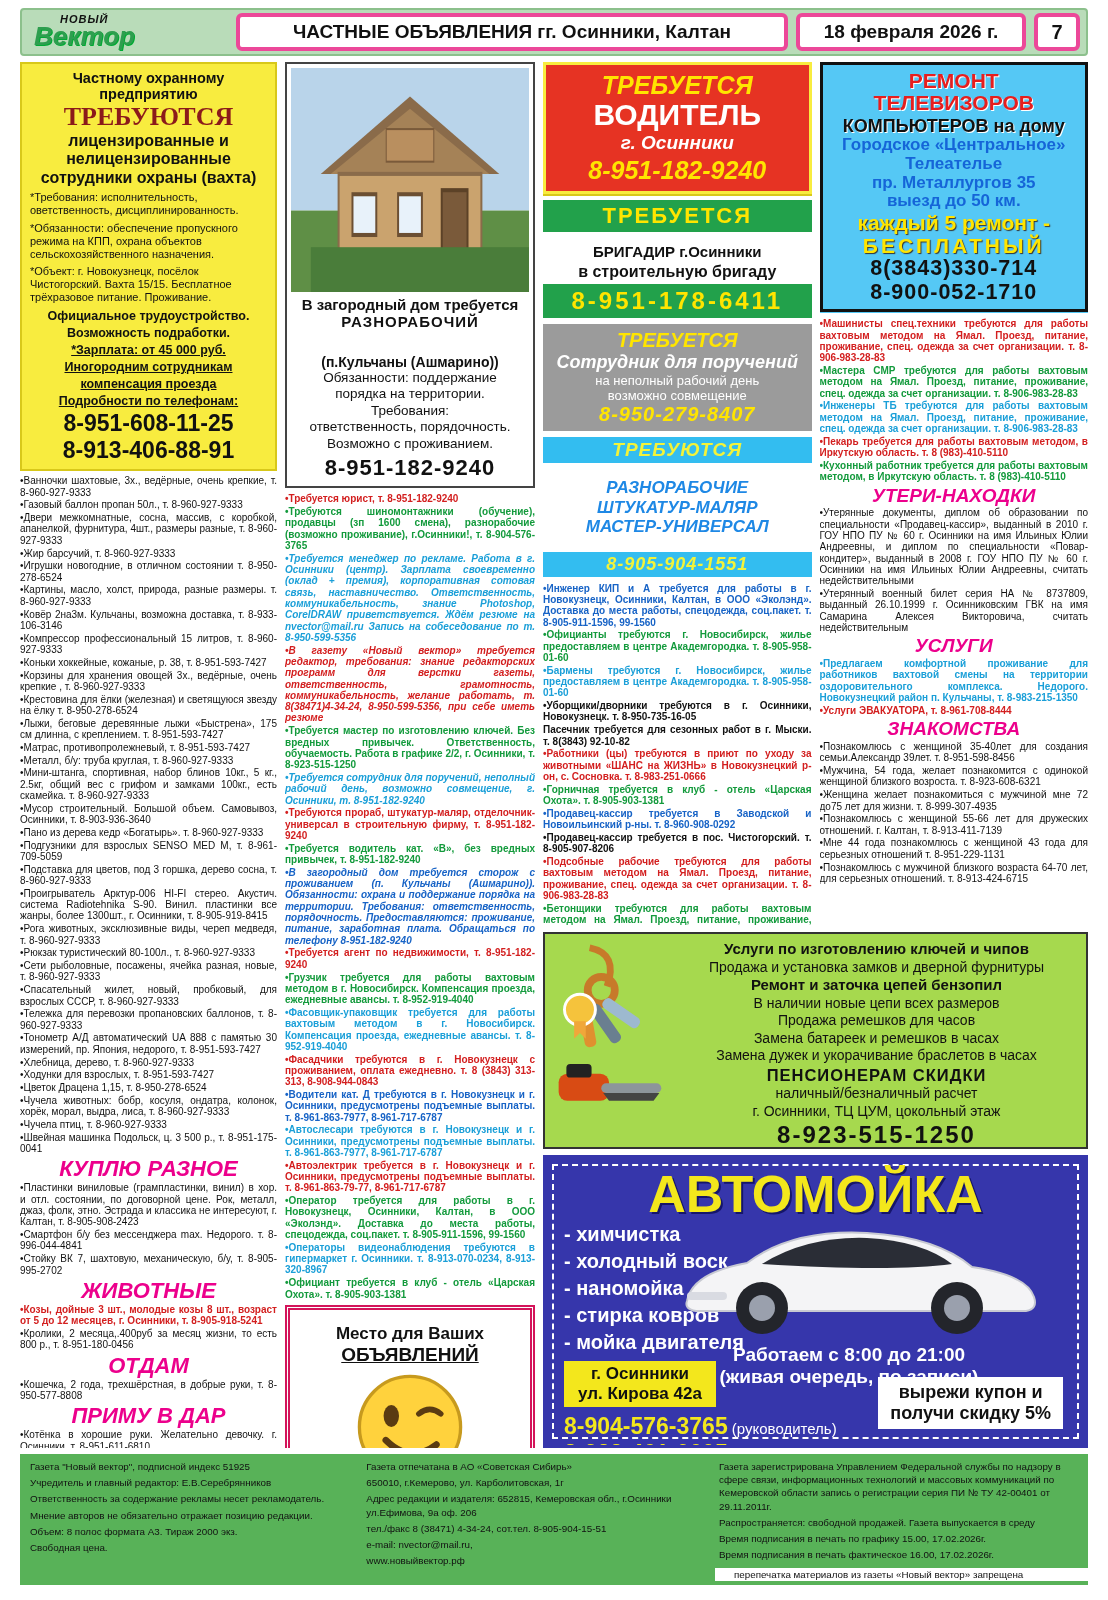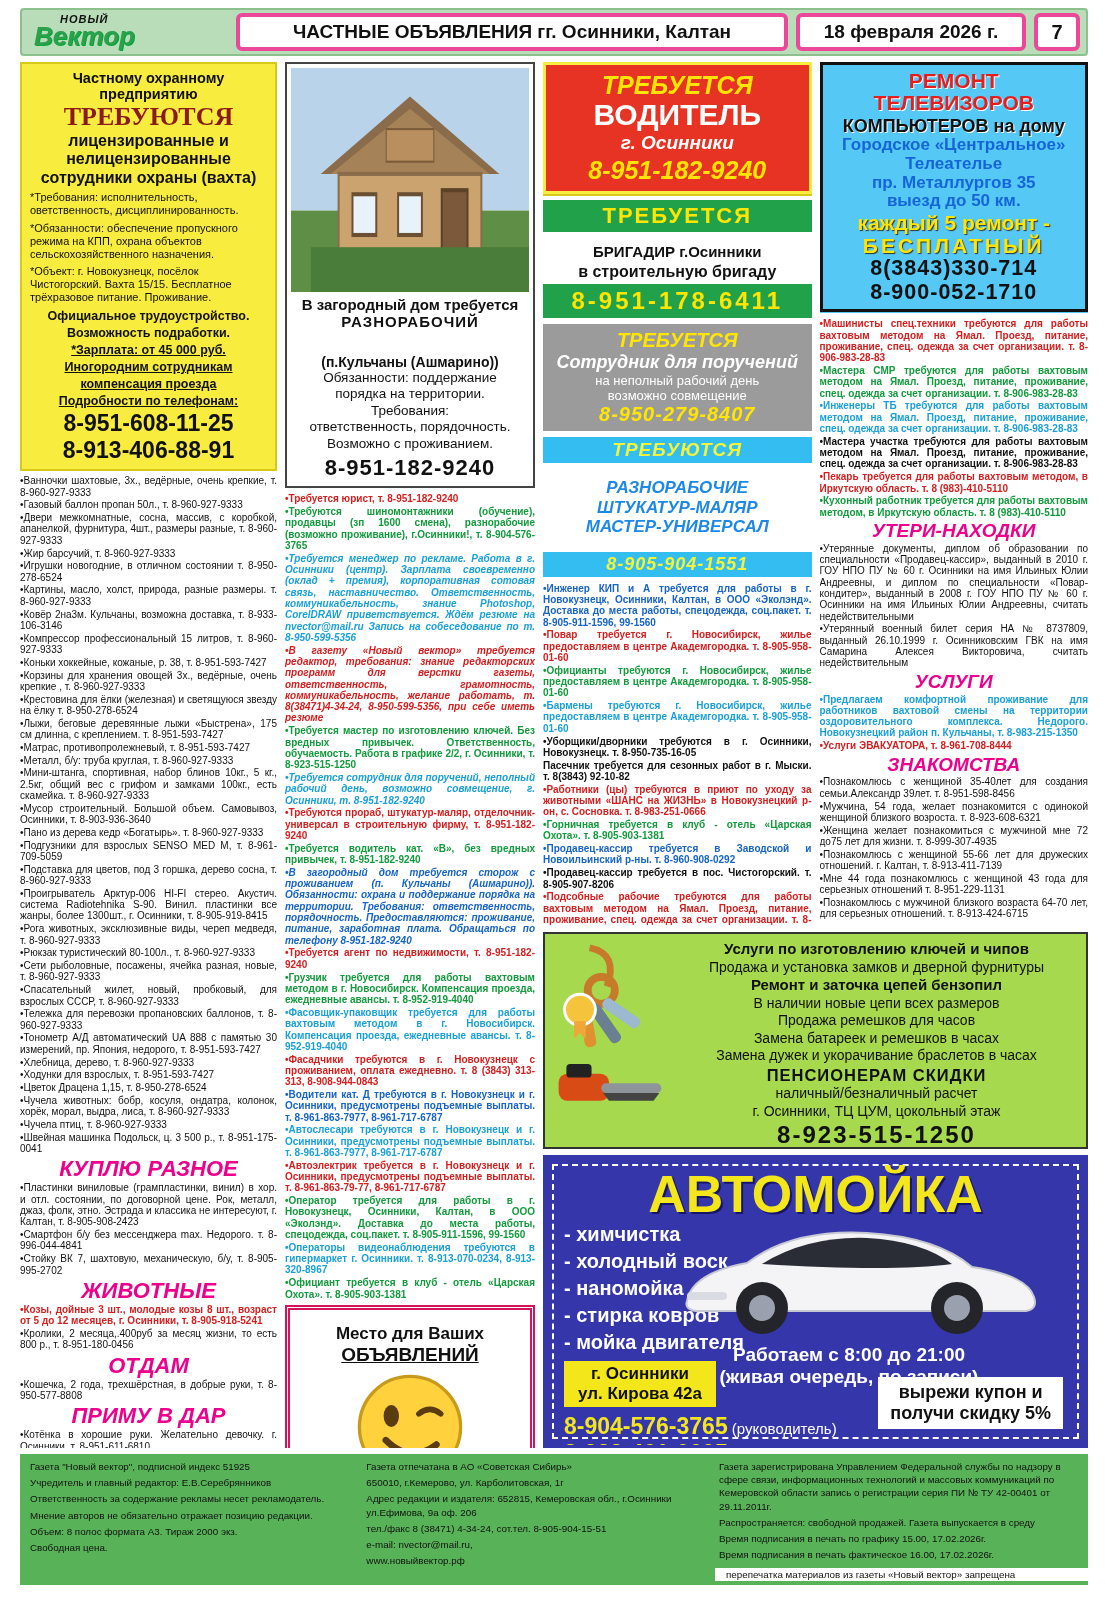--- a/index.html
+++ b/index.html
@@ -112,21 +112,21 @@
   .wash-ad .hours { position:absolute; right:18px; top:178px; width:420px; color:#fff; font-size:19px; font-weight:800; text-align:center; line-height:1.2; }
   .wash-ad .phones { margin-top:6px; font-size:15px; color:#fff; }
   .wash-ad .phones .ph { color:#f3e71c; font-size:23px; font-weight:800; }
   .wash-ad .coupon { position:absolute; right:14px; bottom:8px; background:#fff; color:#111; font-size:18px; font-weight:700; text-align:center; padding:5px 12px; }
   .wash-ad svg.car { position:absolute; right:30px; top:30px; width:390px; height:150px; }
 
   
   .footer { margin-top:6px; background:#58b258; display:grid; grid-template-columns:1fr 1.05fr 1.1fr; gap:10px; padding:6px 10px 4px; min-height:118px; }
   .footer .ad { font-size:9.8px; line-height:1.35; text-align:left; margin:0 0 3px; }
   .fcol3 { position:relative; padding-bottom:16px; }
-  .fwhite { position:absolute; left:-4px; right:-10px; bottom:0; background:#fff; font-size:9.8px; padding:1px 11px; }
+  .fwhite { position:absolute; left:-4px; right:-10px; bottom:0; background:#fff; font-size:9.8px; padding:1px 19px; }
 </style>
 </head>
 <body>
 
 <div class="page">
 
   <div class="masthead">
     <div class="logo">
       <div class="small">НОВЫЙ</div>
       <div class="big">Вектор</div>
@@ -292,21 +292,20 @@
             <div class="bar bar1">ТРЕБУЮТСЯ</div>
             <div class="mid">
               <div>РАЗНОРАБОЧИЕ</div>
               <div>ШТУКАТУР-МАЛЯР</div>
               <div>МАСТЕР-УНИВЕРСАЛ</div>
             </div>
             <div class="bar bar2">8-905-904-1551</div>
           </div>
           <div>
               <div class="ad b">•Инженер КИП и А  требуется для работы в г. Новокузнецк, Осинники, Калтан, в ООО «Эколэнд». Доставка до места работы, спецодежда, соц.пакет. т. 8-905-911-1596, 99-1560</div>
-              <div class="ad r">•Повар требуется г. Новосибирск, жилье предоставляем в центре Академгородка. т. 8-905-958-01-60</div>
               <div class="ad g">•Официанты требуются г. Новосибирск, жилье предоставляем в центре Академгородка. т. 8-905-958-01-60</div>
               <div class="ad c">•Бармены требуются г. Новосибирск, жилье предоставляем в центре Академгородка. т. 8-905-958-01-60</div>
               <div class="ad kb">•Уборщики/дворники требуются в г. Осинники, Новокузнецк. т. 8-950-735-16-05</div>
               <div class="ad kb">Пасечник требуется для сезонных работ в г. Мыски. т. 8(3843) 92-10-82</div>
               <div class="ad r">•Работники (цы) требуются в приют по уходу за животными «ШАНС на ЖИЗНЬ» в Новокузнецкий р-он, с. Сосновка. т. 8-983-251-0666</div>
               <div class="ad g">•Горничная требуется в клуб - отель «Царская Охота». т. 8-905-903-1381</div>
               <div class="ad b">•Продавец-кассир требуется в Заводской и Новоильинский р-ны. т. 8-960-908-0292</div>
               <div class="ad kb">•Продавец-кассир требуется в пос. Чистогорский. т. 8-905-907-8206</div>
               <div class="ad r">•Подсобные рабочие требуются для работы вахтовым методом на Ямал. Проезд, питание, проживание, спец. одежда за счет организации. т. 8-906-983-28-83</div>
               <div class="ad g">•Бетонщики требуются для работы вахтовым методом на Ямал. Проезд, питание, проживание, спец. одежда за счет организации. т. 8-906-983-28-83</div>
@@ -323,21 +322,20 @@
             <div class="t2">выезд до 50 км.</div>
             <div class="t3">каждый 5 ремонт -</div>
             <div class="t3 t3b">БЕСПЛАТНЫЙ</div>
             <div class="t4">8(3843)330-714</div>
             <div class="t4">8-900-052-1710</div>
           </div>
           <div>
               <div class="ad r">•Машинисты спец.техники требуются для работы вахтовым методом на Ямал. Проезд, питание, проживание, спец. одежда за счет организации. т. 8-906-983-28-83</div>
               <div class="ad g">•Мастера СМР требуются для работы вахтовым методом на Ямал. Проезд, питание, проживание, спец. одежда за счет организации. т. 8-906-983-28-83</div>
               <div class="ad c">•Инженеры ТБ требуются для работы вахтовым методом на Ямал. Проезд, питание, проживание, спец. одежда за счет организации. т. 8-906-983-28-83</div>
-              <div class="ad kb">•Мастера участка требуются для работы вахтовым методом на Ямал. Проезд, питание, проживание, спец. одежда за счет организации. т. 8-906-983-28-83</div>
               <div class="ad r">•Пекарь требуется для работы вахтовым методом, в Иркутскую область. т. 8 (983)-410-5110</div>
               <div class="ad g">•Кухонный работник требуется для работы вахтовым методом, в Иркутскую область. т. 8 (983)-410-5110</div>
               <div class="ad sec2">УТЕРИ-НАХОДКИ</div>
               <div class="ad k">•Утерянные документы, диплом об образовании по специальности «Продавец-кассир», выданный в 2010 г. ГОУ НПО ПУ № 60 г. Осинники на имя  Ильиных Юлии Андреевны, и диплом по специальности «Повар-кондитер», выданный в 2008 г. ГОУ НПО ПУ № 60 г. Осинники на имя  Ильиных Юлии Андреевны, считать недействительными</div>
               <div class="ad k">•Утерянный военный билет серия НА № 8737809, выданный 26.10.1999 г. Осинниковским ГВК на имя Самарина Алексея Викторовича, считать недействительным</div>
               <div class="ad sec2">УСЛУГИ</div>
               <div class="ad c">•Предлагаем комфортной проживание для работников вахтовой смены на территории оздоровительного комплекса. Недорого. Новокузнецкий район п. Кульчаны, т. 8-983-215-1350</div>
               <div class="ad r">•Услуги ЭВАКУАТОРА, т. 8-961-708-8444</div>
               <div class="ad sec2">ЗНАКОМСТВА</div>
               <div class="ad k">•Познакомлюсь с женщиной 35-40лет для создания семьи.Александр 39лет. т. 8-951-598-8456</div>

